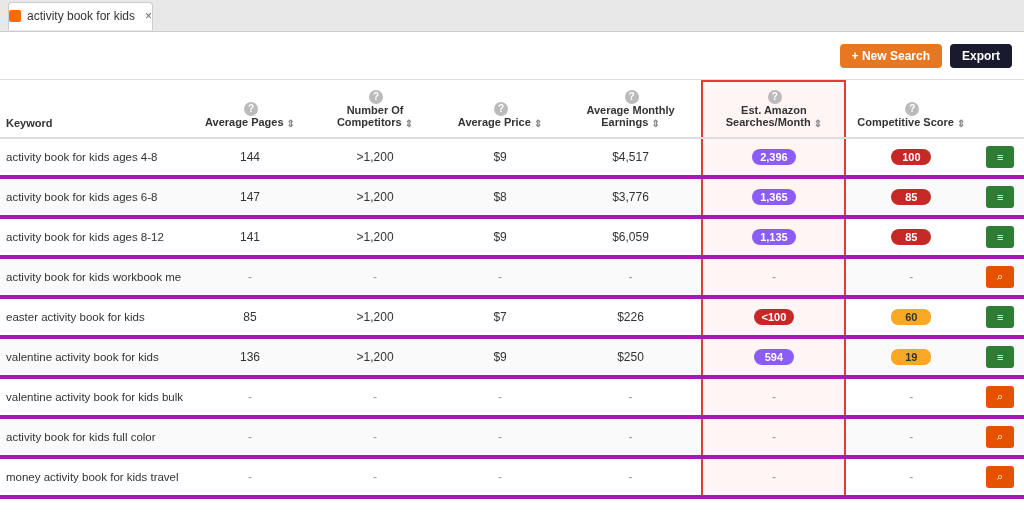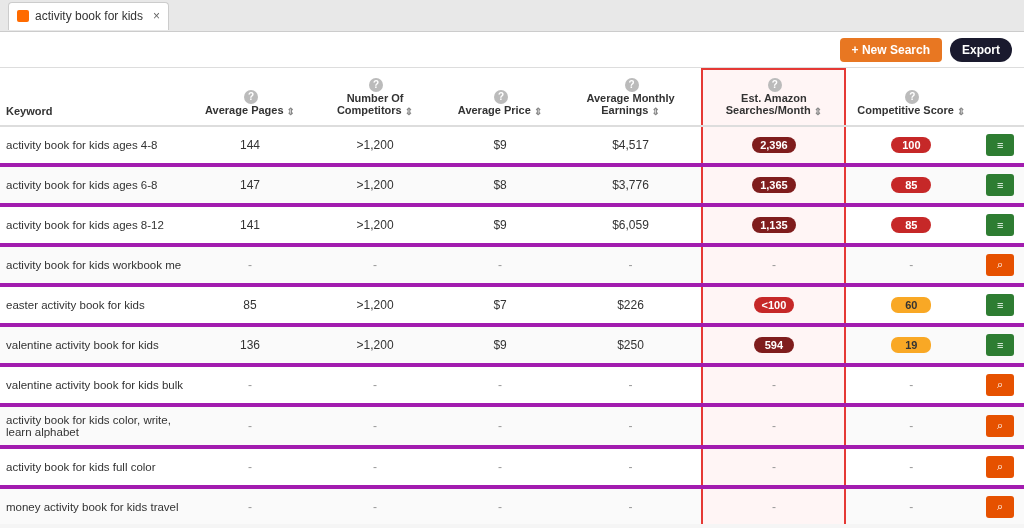--- a/index.html
+++ b/index.html
@@ -19,21 +19,21 @@
       height: 32px;
       padding: 0 8px;
     }
     .tab {
       display: flex;
       align-items: center;
       background: #fff;
       border: 1px solid #ccc;
       border-bottom: none;
       border-radius: 4px 4px 0 0;
-      padding: 4px 8px;
+      padding: 4px 0;
       font-size: 12px;
       color: #333;
       gap: 6px;
       height: 28px;
     }
     .tab-favicon {
       width: 12px;
       height: 12px;
       background: #ff6b00;
       border-radius: 2px;
@@ -47,37 +47,37 @@
 
     
     .top-bar {
       display: flex;
       align-items: center;
       justify-content: flex-end;
       background: #fff;
       border-bottom: 1px solid #ddd;
       padding: 6px 12px;
       gap: 8px;
-      height: 36px;
+      height: 48px;
     }
     .btn-new-search {
       background: #e87722;
       color: #fff;
       border: none;
       border-radius: 4px;
       padding: 5px 12px;
       font-size: 12px;
       cursor: pointer;
       font-weight: 600;
     }
     .btn-export {
       background: #1a1a2e;
       color: #fff;
       border: none;
-      border-radius: 12px;
+      border-radius: 4px;
       padding: 5px 12px;
       font-size: 12px;
       cursor: pointer;
       font-weight: 600;
     }
 
     
     .table-container {
       overflow: auto;
       height: calc(528px - 32px - 40px);
@@ -178,21 +178,21 @@
     .badge {
       display: inline-block;
       border-radius: 10px;
       padding: 2px 8px;
       color: #fff;
       font-size: 11px;
       font-weight: 600;
       min-width: 40px;
       text-align: center;
     }
-    .badge-green { background: #7f1d1d; }
+    .badge-green { background: #8b5cf6; }
     .badge-red { background: #c62828; }
     .badge-yellow { background: #f9a825; color: #333; border-radius: 7px; }
 
     .action-btn {
       border: none;
       border-radius: 3px;
       width: 28px;
       height: 22px;
       cursor: pointer;
       font-size: 11px;
@@ -327,30 +327,20 @@
           <td class="col-keyword">valentine activity book for kids bulk</td>
           <td><span class="dash">-</span></td>
           <td><span class="dash">-</span></td>
           <td><span class="dash">-</span></td>
           <td><span class="dash">-</span></td>
           <td class="col-amazon amazon-highlight highlight-col"><span class="dash">-</span></td>
           <td><span class="dash">-</span></td>
           <td><button class="action-btn action-btn-orange">⌕</button></td>
         </tr>
         <tr>
-          <td class="col-keyword">activity book for kids color, write, learn alphabet</td>
-          <td><span class="dash">-</span></td>
-          <td><span class="dash">-</span></td>
-          <td><span class="dash">-</span></td>
-          <td><span class="dash">-</span></td>
-          <td class="col-amazon amazon-highlight highlight-col"><span class="dash">-</span></td>
-          <td><span class="dash">-</span></td>
-          <td><button class="action-btn action-btn-orange">⌕</button></td>
-        </tr>
-        <tr>
           <td class="col-keyword">activity book for kids full color</td>
           <td><span class="dash">-</span></td>
           <td><span class="dash">-</span></td>
           <td><span class="dash">-</span></td>
           <td><span class="dash">-</span></td>
           <td class="col-amazon amazon-highlight highlight-col"><span class="dash">-</span></td>
           <td><span class="dash">-</span></td>
           <td><button class="action-btn action-btn-orange">⌕</button></td>
         </tr>
         <tr>

